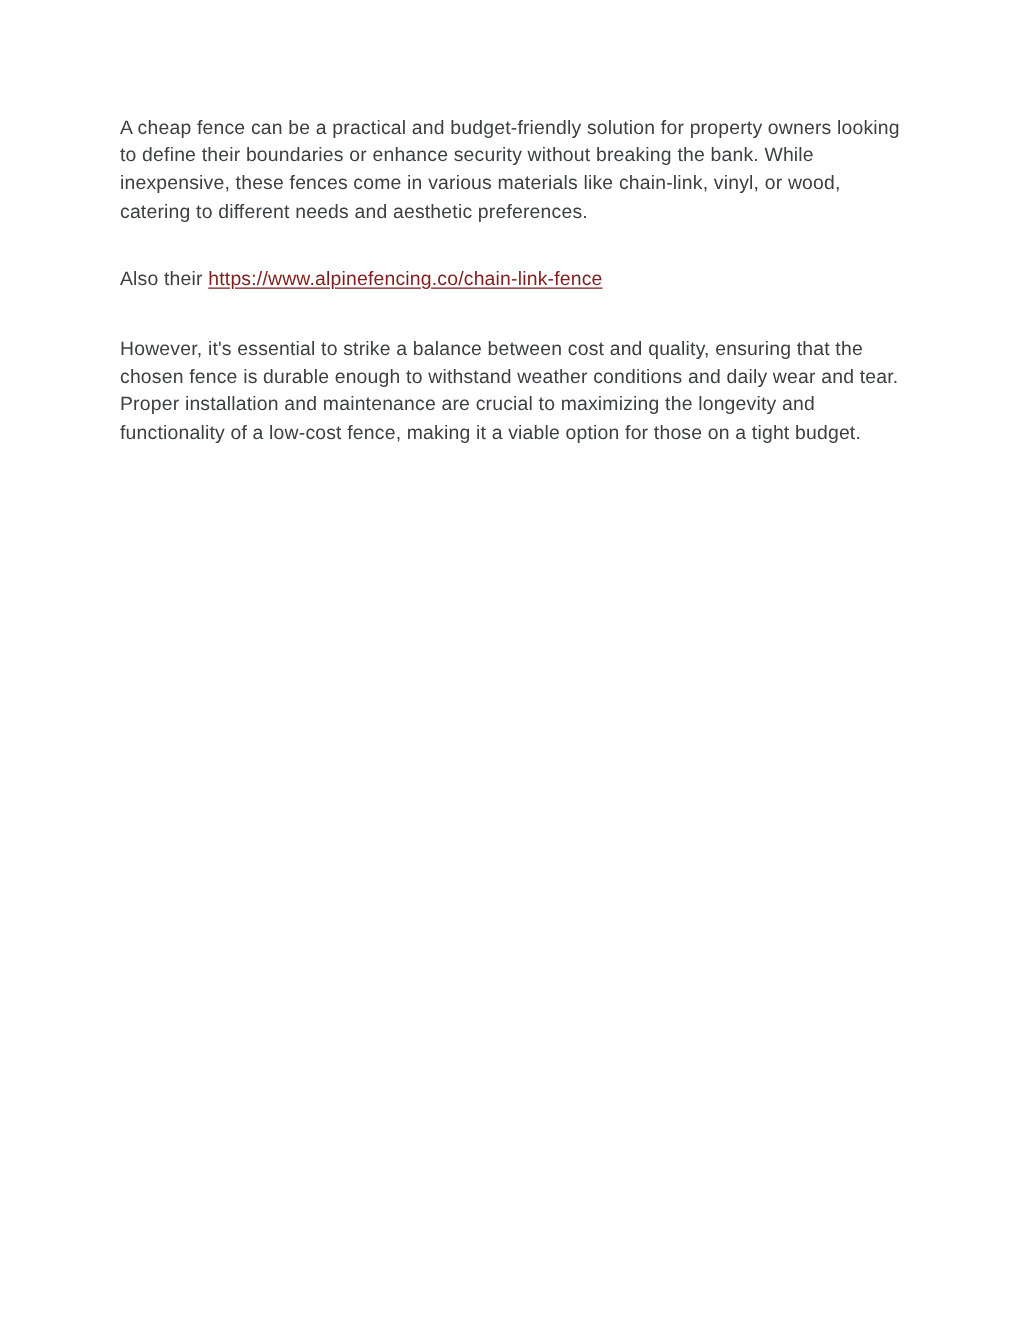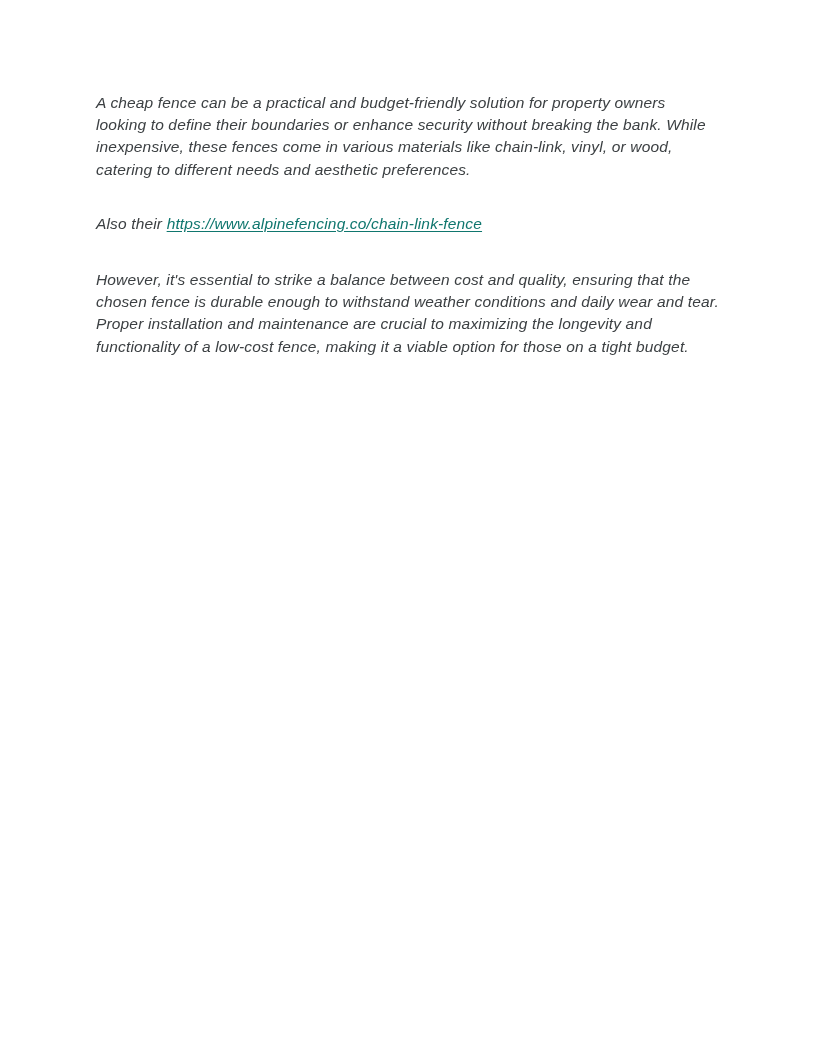--- a/index.html
+++ b/index.html
@@ -26,27 +26,26 @@
     width: 624px;
   }
   p.para {
     margin: 0 0 34px 0;
     font-size: 15.5px;
     line-height: 22.2px;
     color: #3c4043;
     letter-spacing: 0.01em;
     text-align: left;
     font-weight: 400;
-    font-style: italic;
   }
   p.para.spaced {
     margin-bottom: 32px;
   }
   .link {
-    color: #0f766e;
+    color: #7f1d1d;
     text-decoration: underline;
     text-underline-offset: 2px;
     cursor: pointer;
   }
   .para-link-line {
     margin-bottom: 36px;
   }
 </style>
 </head>
 <body>

